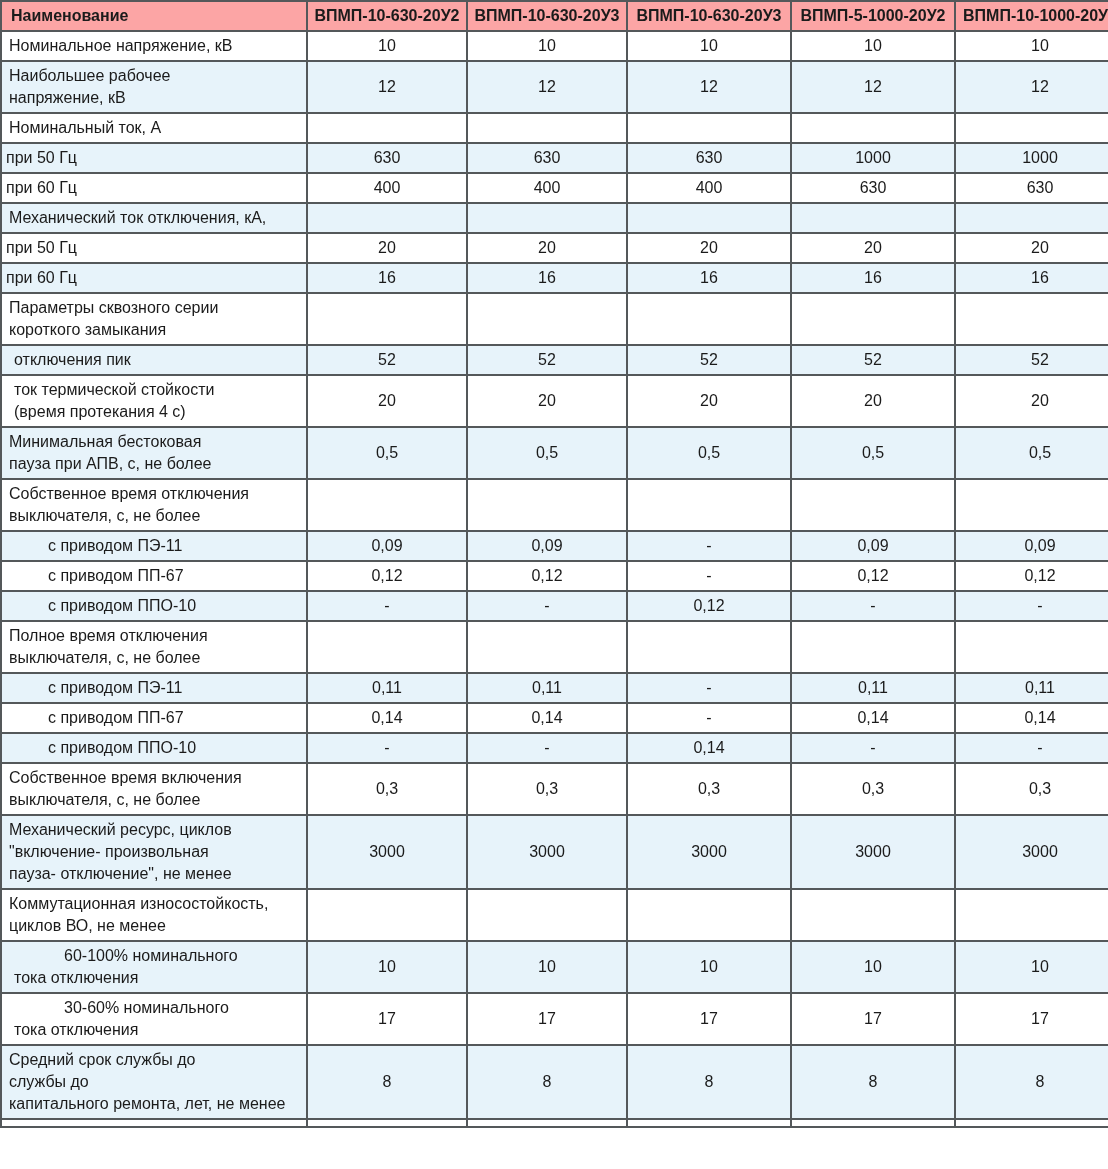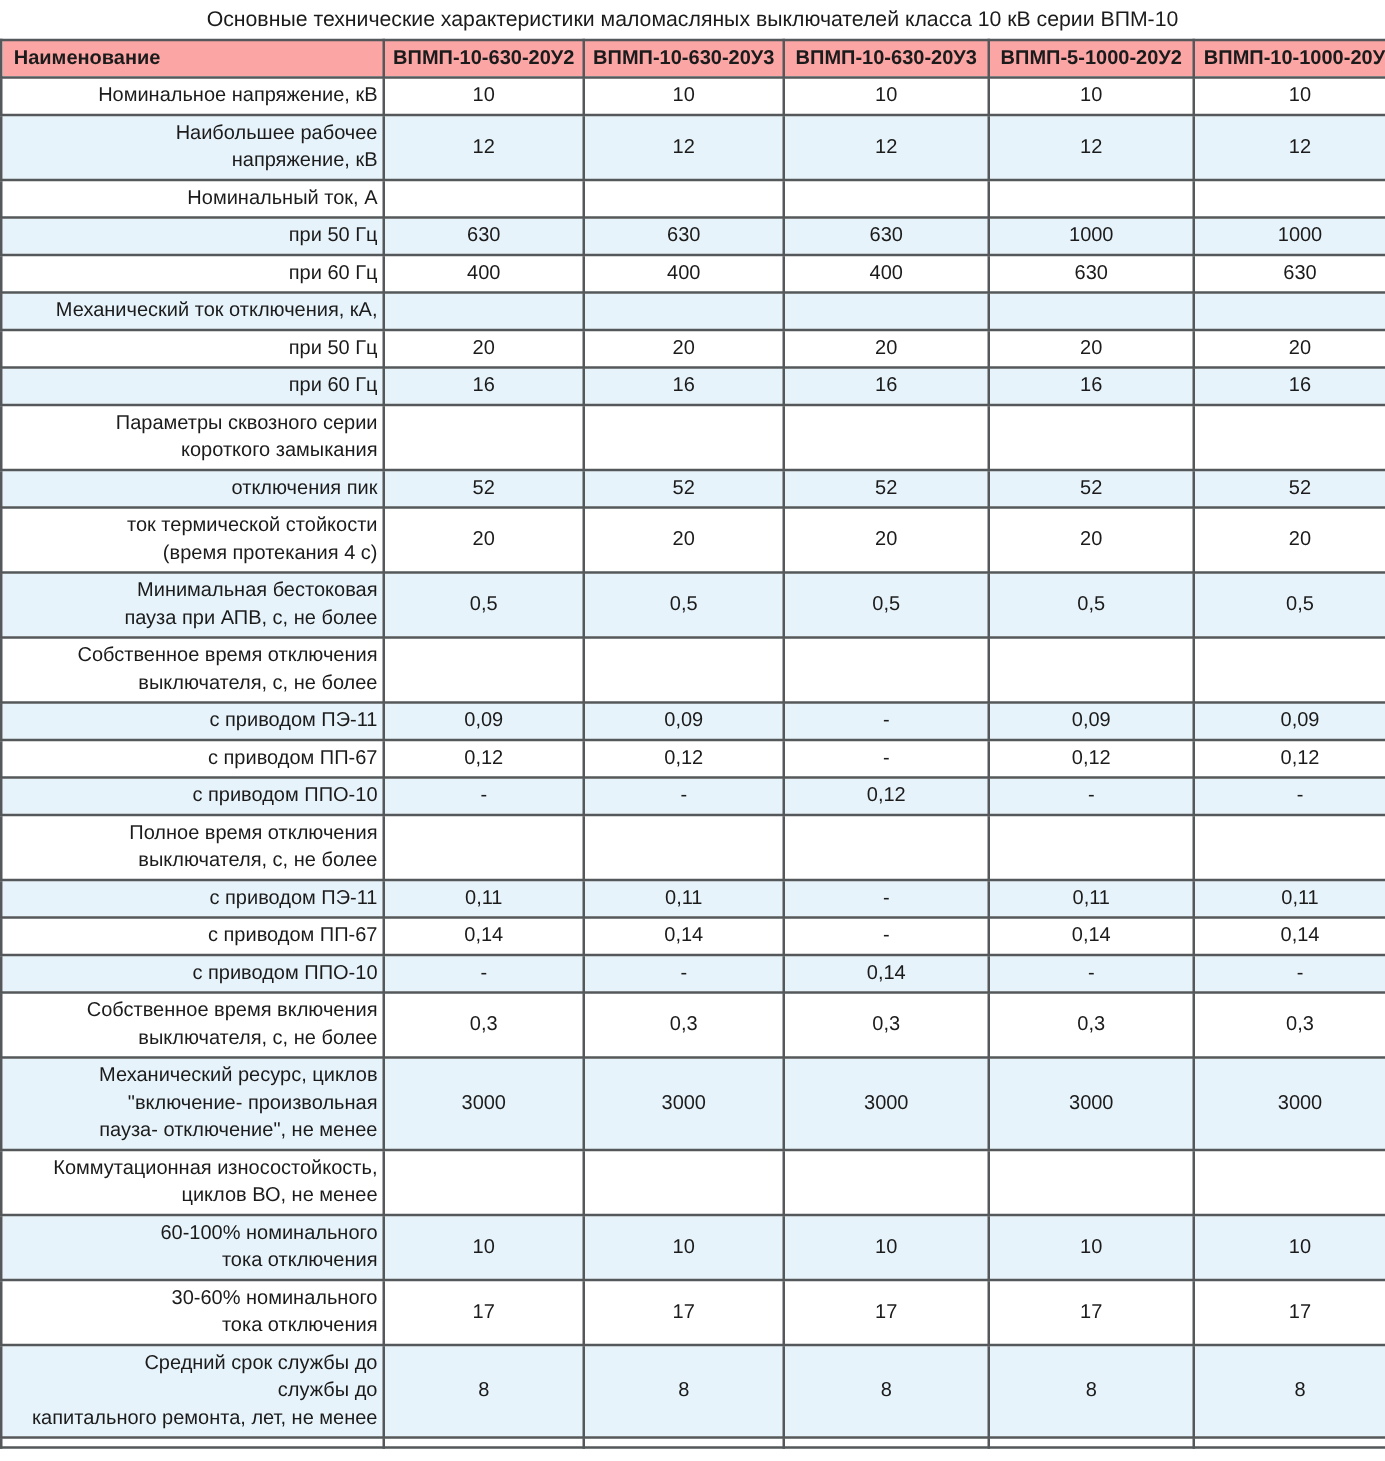--- a/index.html
+++ b/index.html
@@ -42,34 +42,33 @@
   tbody td {
     font-size: 16px;
     line-height: 22px;
     padding: 3px 4px;
     vertical-align: middle;
   }
   tbody tr:nth-child(even) { background: #e7f3fa; }
   tbody tr:nth-child(odd)  { background: #ffffff; }
   td.label {
     white-space: pre-line;
-    text-align: right;
+    text-align: left;
   }
   td.val { text-align: center; }
   td.lvl0 { padding-left: 7px; }
   td.lvl1 { padding-left: 12px; }
   td.lvl2 { }
   td.lvl3 { padding-left: 46px; }
   td.lvl4 { padding-left: 12px; text-indent: 50px; }
 </style>
 </head>
 <body>
 
 <div class="page">
-  <div class="title">Основные технические характеристики маломасляных выключателей класса 10 кВ серии ВПМ-10</div>
 
   <table class="spec">
     <colgroup>
       <col style="width:306px">
       <col style="width:160px">
       <col style="width:160px">
       <col style="width:164px">
       <col style="width:164px">
       <col style="width:170px">
     </colgroup>

